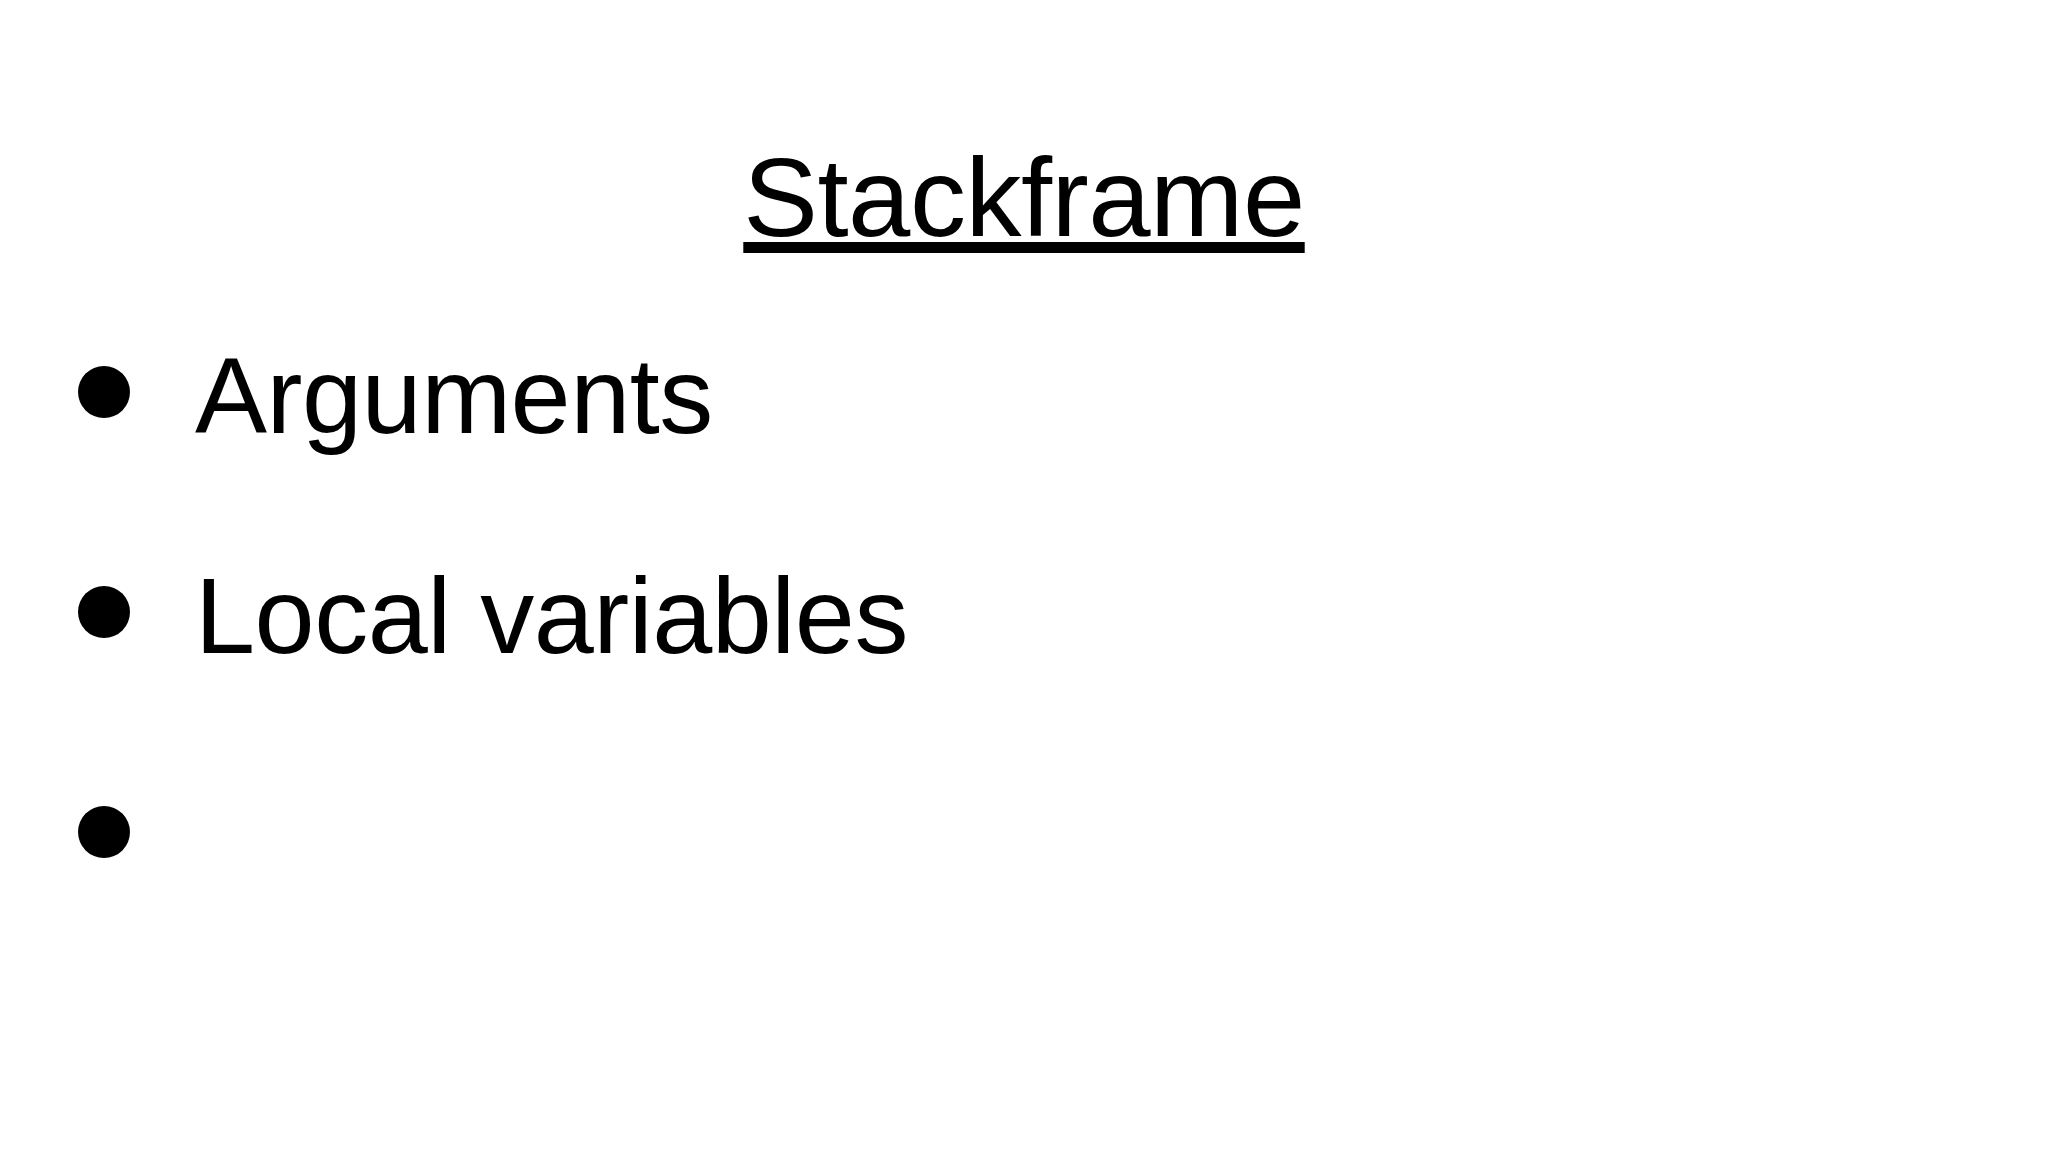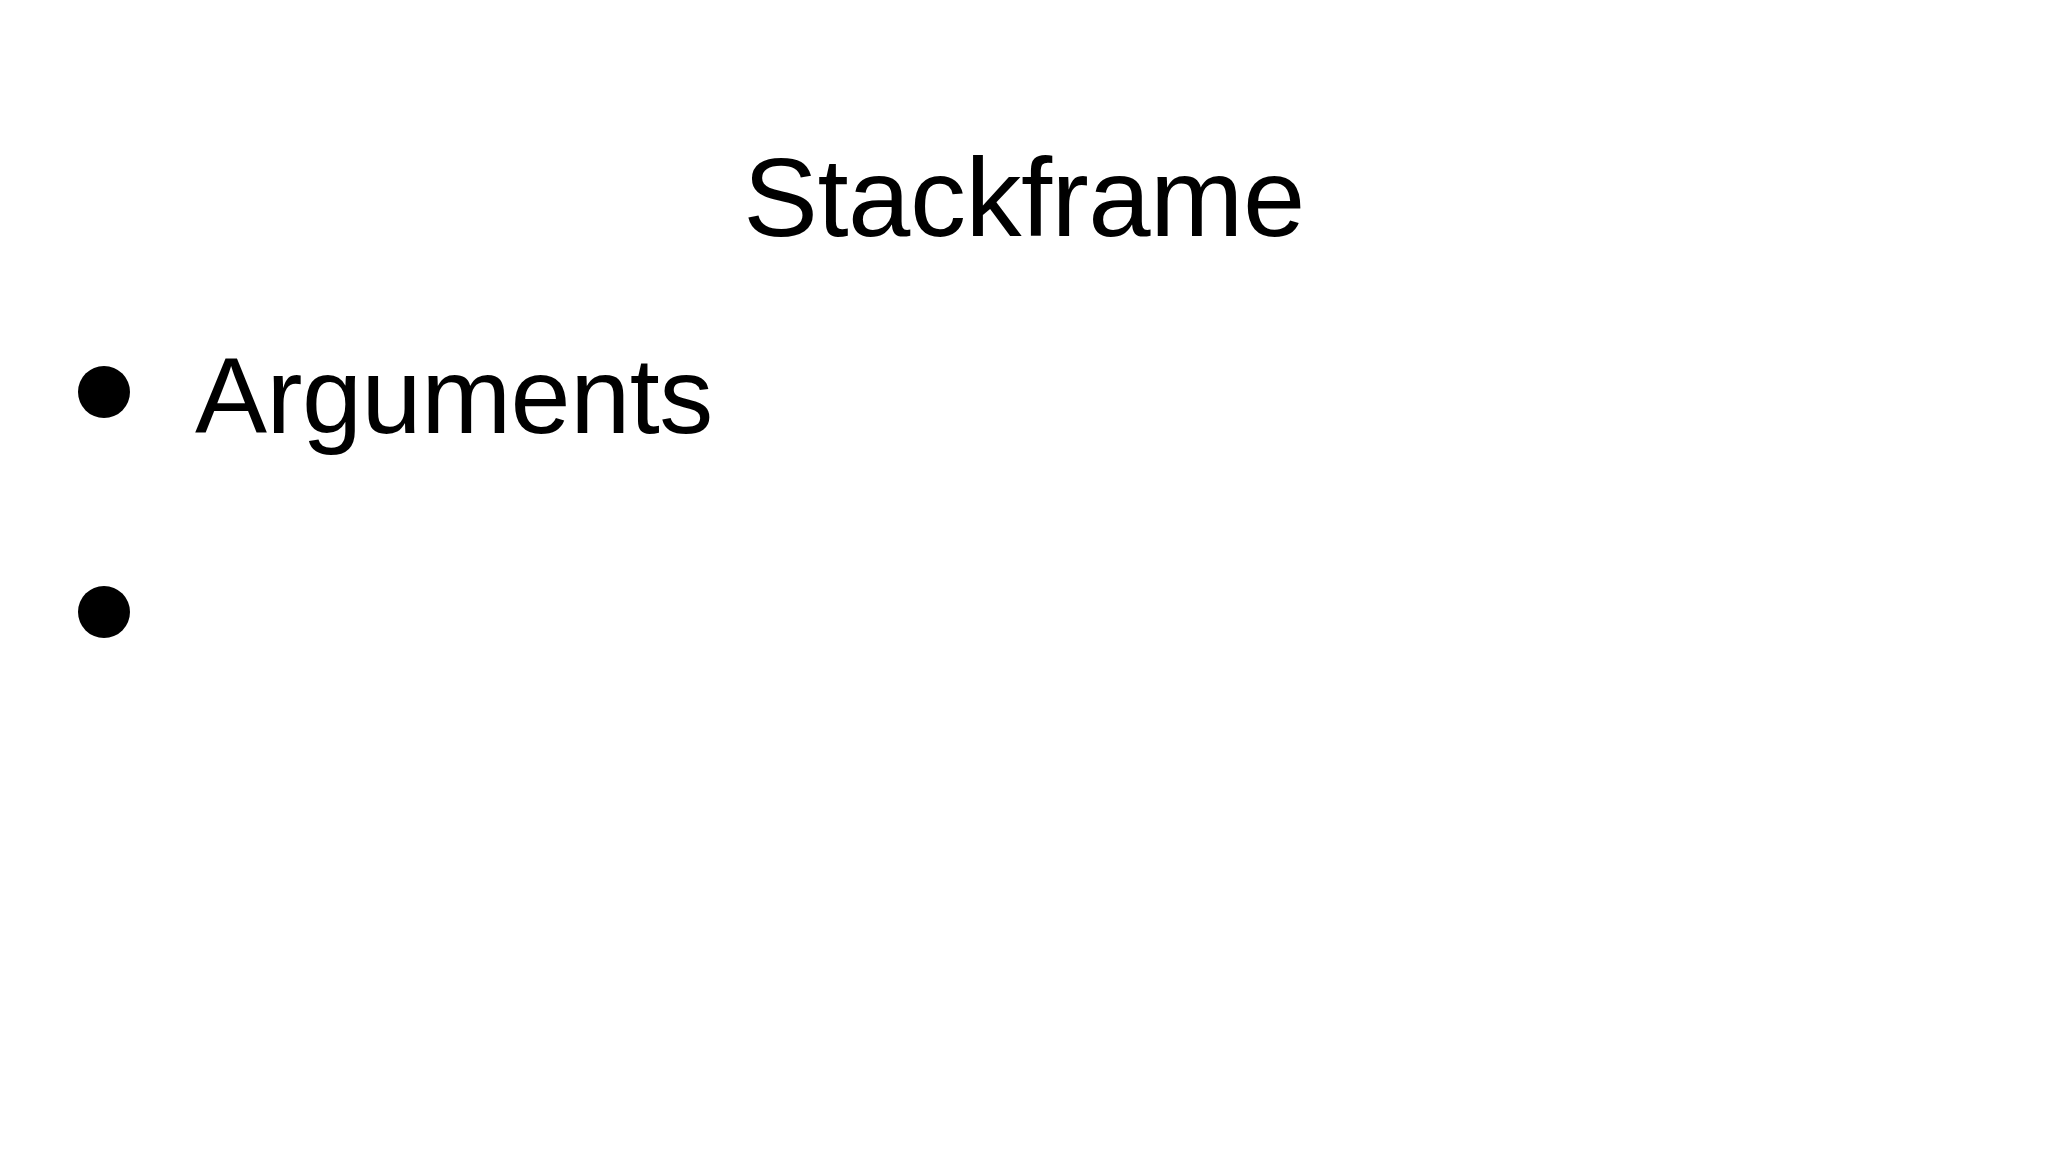--- a/index.html
+++ b/index.html
@@ -27,20 +27,21 @@
     left: 0;
     top: 48px;
     width: 2048px;
     text-align: center;
     font-size: 112px;
     line-height: 150px;
     font-weight: 400;
     letter-spacing: -0.5px;
     white-space: nowrap;
     color: #000000;
+    text-decoration: underline;
   }
 
   .bullet-list {
     position: absolute;
     left: 0;
     top: 330px;
     width: 2048px;
     margin: 0;
     padding: 0;
     list-style: none;
@@ -81,20 +82,24 @@
 
   <h1 class="slide-title">Stackframe</h1>
 
   <ul class="bullet-list">
 
     <li class="bullet-item">
       <span class="bullet-marker"></span>
       <span class="bullet-text">Arguments</span>
     </li>
 
+    <li class="bullet-item">
+      <span class="bullet-marker"></span>
+      <span class="bullet-text">Local variables</span>
+    </li>
 
     <li class="bullet-item">
       <span class="bullet-marker"></span>
     </li>
 
   </ul>
 
 </div>
 
 </body></html>

